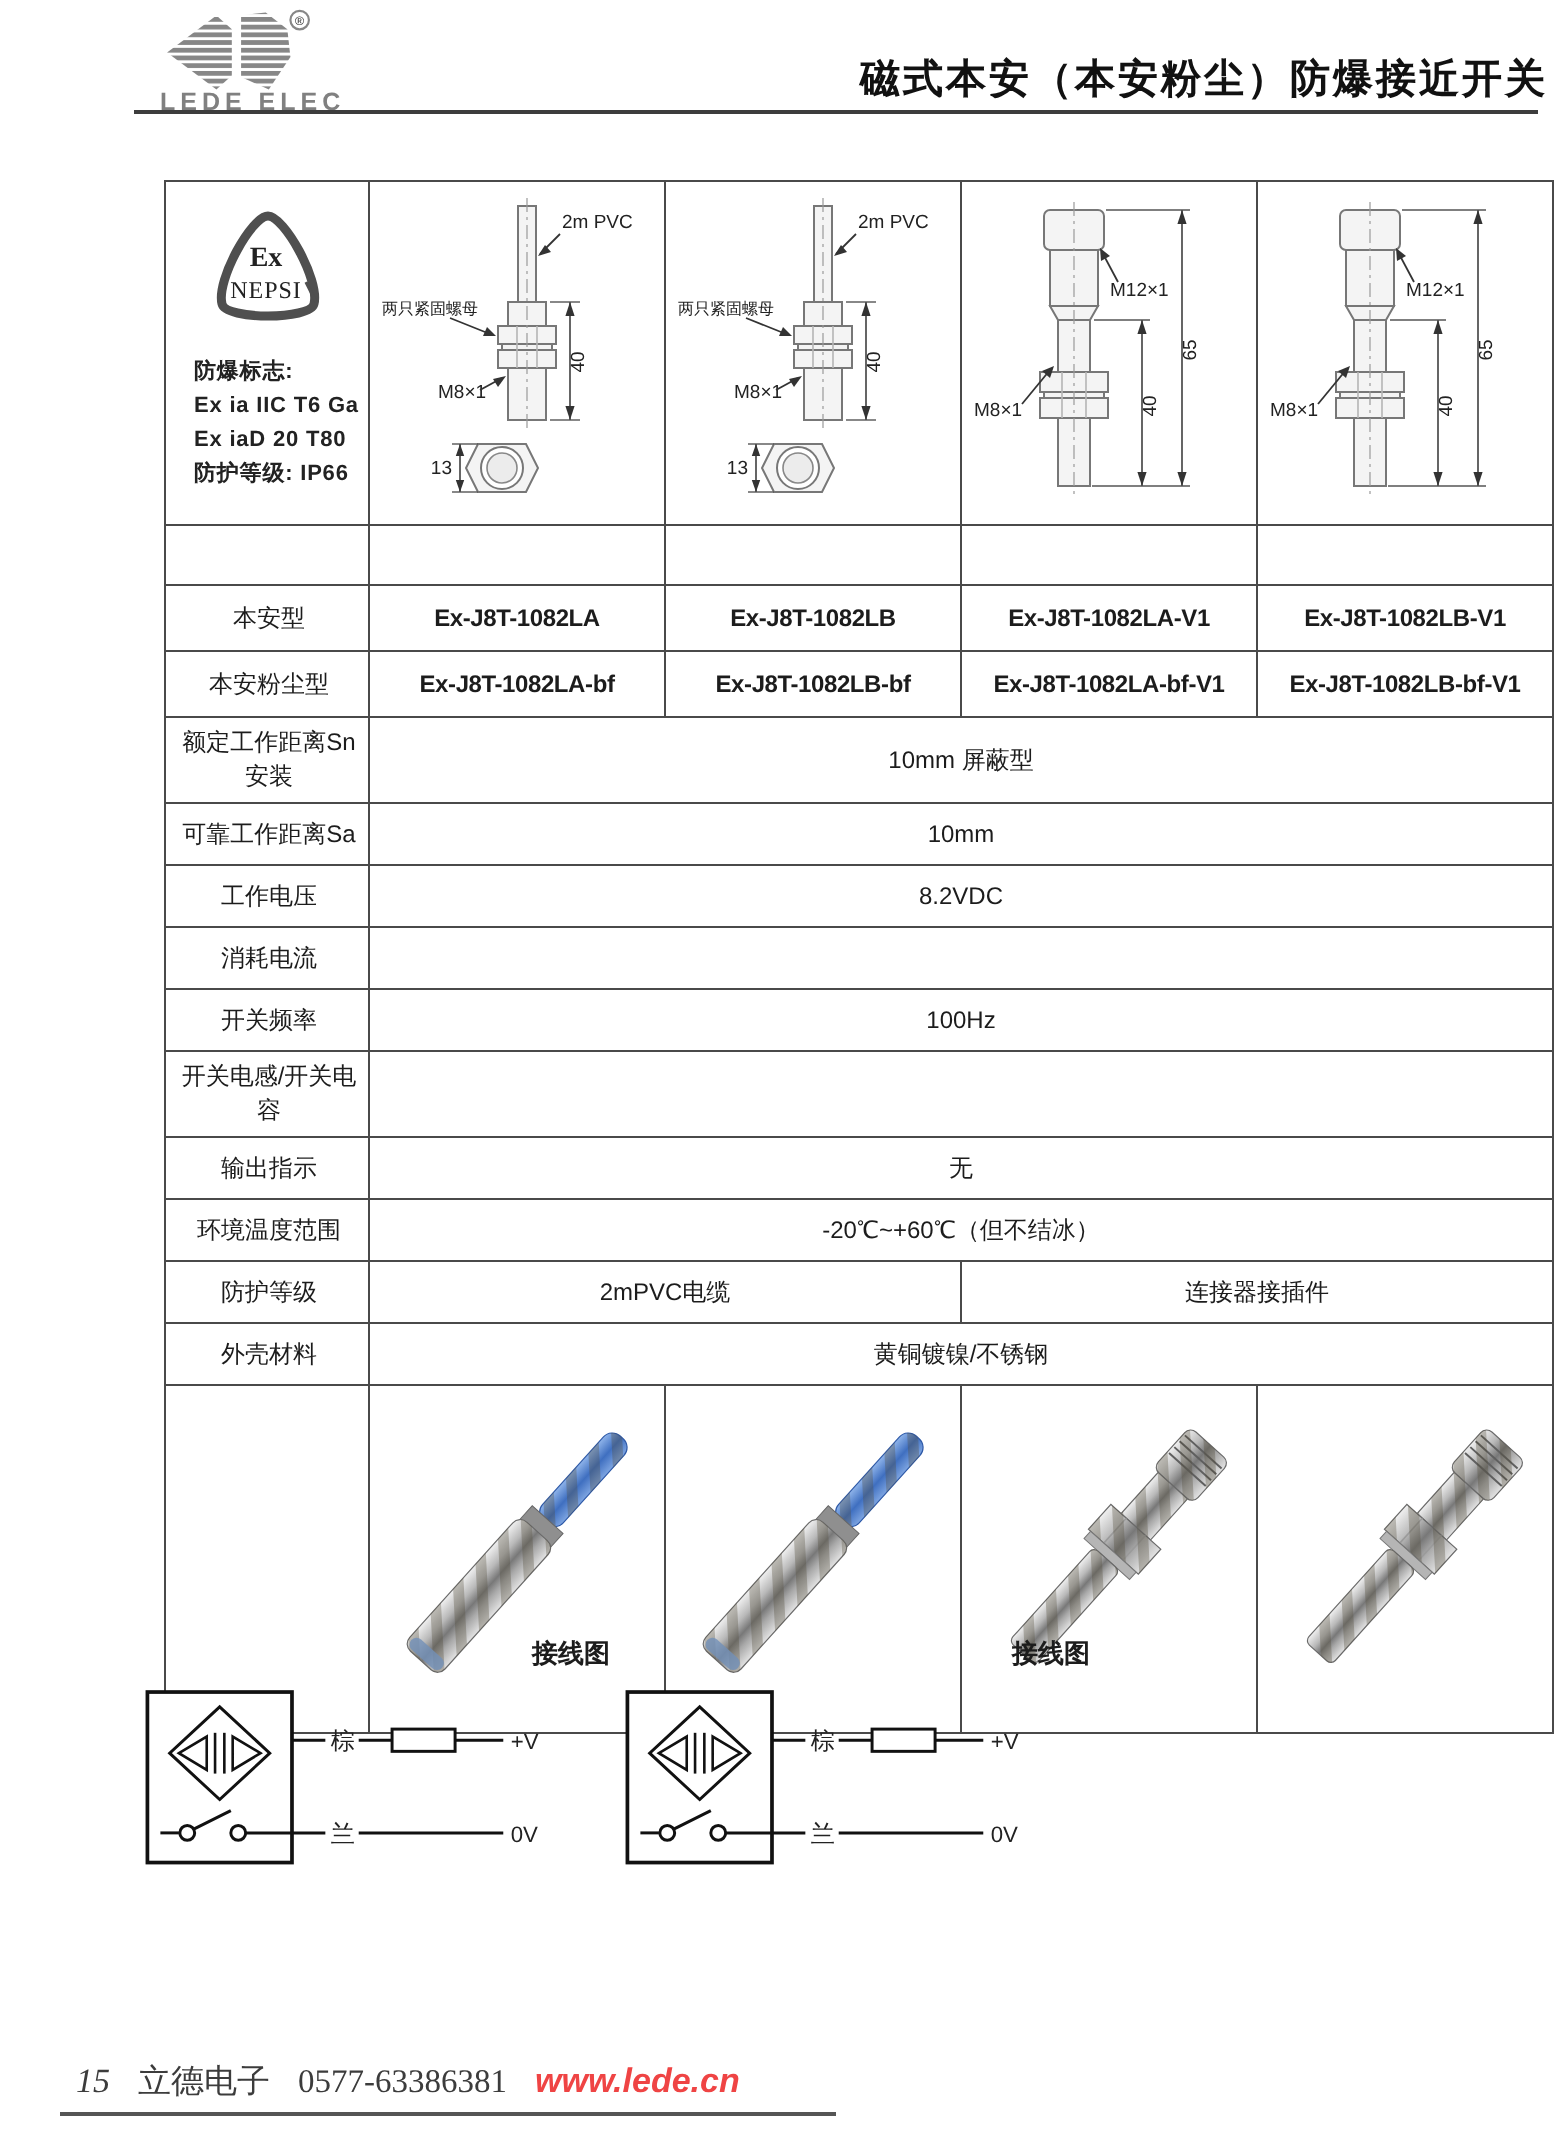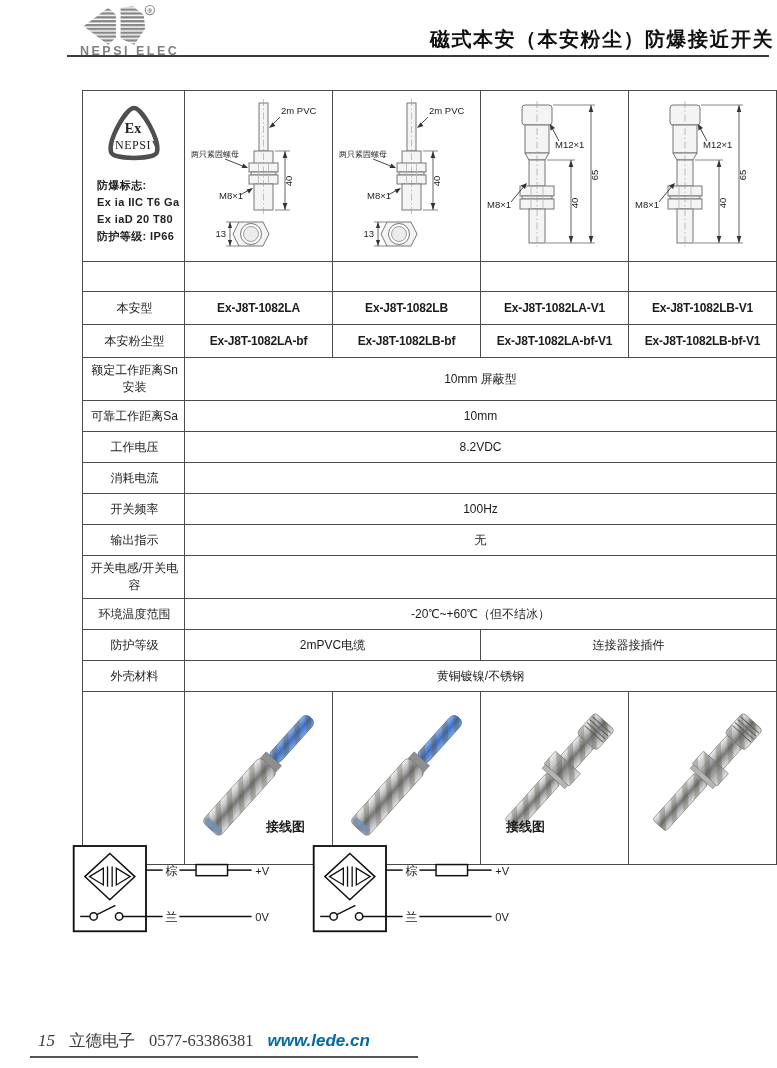--- a/index.html
+++ b/index.html
@@ -39,21 +39,21 @@
   .wiring-title{font-size:13px;font-weight:bold;margin:0 0 6px 6px;text-align:right;}
   .w1{left:70px;top:818px;}
   .w2{left:310px;top:818px;}
 
   
   .footer{position:absolute;left:38px;top:1030px;font-size:16px;display:flex;
           align-items:baseline;gap:14px;white-space:nowrap;color:#3c3c3c;}
   .f-page{font-family:"Liberation Serif",serif;font-style:italic;font-size:17px;}
   .f-co{font-family:"Liberation Serif",serif;font-size:16.5px;}
   .f-ph{font-family:"Liberation Serif",serif;font-size:16.5px;}
-  .f-web{font-style:italic;font-weight:bold;font-size:17px;color:#0369a1;}
+  .f-web{font-style:italic;font-weight:bold;font-size:17px;color:#ef4444;}
   .foot-rule{position:absolute;left:30px;top:1056px;width:388px;height:2px;background:#555;}
 </style>
 </head>
 <body>
 
 <svg width="0" height="0" style="position:absolute">
   <defs>
     <pattern id="lgStripe" width="100" height="5" patternUnits="userSpaceOnUse">
       <rect width="100" height="3.1" fill="#878787"></rect>
     </pattern>
@@ -75,21 +75,21 @@
   </defs>
 </svg>
 
 <div>
   <svg class="logo-mark" width="74" height="46" viewBox="0 0 96 58">
     <polygon points="2,28 34,4 44,13 44,43 34,52" fill="url(#lgStripe)"></polygon>
     <polygon points="50,4 66,2 80,13 82,31 68,52 50,44" fill="url(#lgStripe)"></polygon>
     <circle cx="88" cy="7" r="6" fill="none" stroke="#878787" stroke-width="1.4"></circle>
     <text x="88" y="10.2" text-anchor="middle" font-size="8" fill="#878787">®</text>
   </svg>
-  <div class="brand-text">NEPSI ELEC</div>
+  <div class="brand-text">LEDE ELEC</div>
   <div class="page-title">磁式本安（本安粉尘）防爆接近开关</div>
   <div class="head-rule"></div>
 </div>
 
 <table class="spec-table">
   <colgroup>
       <col style="width:136px">
       <col style="width:139px">
       <col style="width:140px">
       <col style="width:139px">
@@ -301,26 +301,26 @@
   </tr>
   <tr class="r-spec">
     <td class="lbl">消耗电流</td>
     <td class="val" colspan="4"></td>
   </tr>
   <tr class="r-spec">
     <td class="lbl">开关频率</td>
     <td class="val" colspan="4">100Hz</td>
   </tr>
   <tr class="r-spec">
+    <td class="lbl">开关电感/开关电容</td>
+    <td class="val" colspan="4"></td>
+  </tr>
+  <tr class="r-spec">
     <td class="lbl">输出指示</td>
     <td class="val" colspan="4">无</td>
-  </tr>
-  <tr class="r-spec">
-    <td class="lbl">开关电感/开关电容</td>
-    <td class="val" colspan="4"></td>
   </tr>
   <tr class="r-spec">
     <td class="lbl">环境温度范围</td>
     <td class="val" colspan="4">-20℃~+60℃（但不结冰）</td>
   </tr>
   <tr class="r-spec">
     <td class="lbl">防护等级</td>
     <td class="val" colspan="2">2mPVC电缆</td>
     <td class="val" colspan="2">连接器接插件</td>
   </tr>

